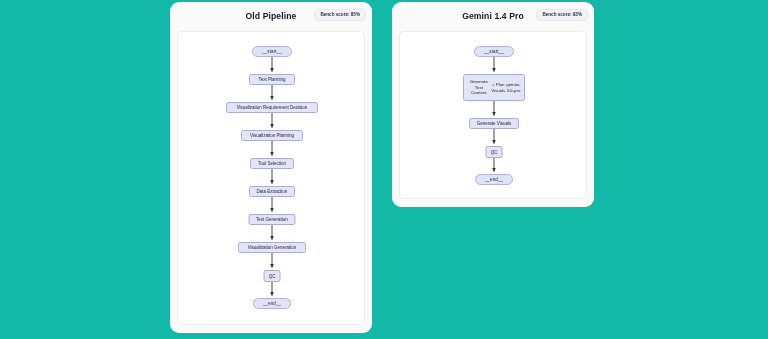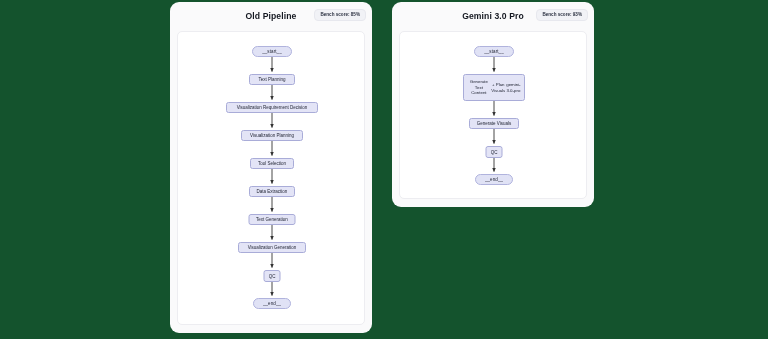--- a/index.html
+++ b/index.html
@@ -9,21 +9,21 @@
     width: 768px;
     height: 339px;
     overflow: hidden;
     font-family: "Liberation Sans", sans-serif;
   }
 
   #stage {
     position: relative;
     width: 768px;
     height: 339px;
-    background: #14532d;
+    background: #14b8a6;
   }
 
   
   .card {
     position: absolute;
     background: #fafafb;
     border-radius: 9px;
     box-sizing: border-box;
   }
 
@@ -187,21 +187,21 @@
           </div>
           <div class="node terminal" style="left: 94px; top: 266px; width: 38px; height: 11px;">
             <span>__end__</span>
           </div>
         </div>
     </div>
   </div>
 
   <div class="card" id="card-right">
     <div class="card-header">
-      <span class="card-title">Gemini 3.0 Pro</span>
+      <span class="card-title">Gemini 1.4 Pro</span>
       <span class="badge">Bench score: 93%</span>
     </div>
     <div class="canvas">
       <div class="graph" id="graph-1">
           <svg class="edges">
             <defs>
               <marker id="arrow-1" viewBox="0 0 10 10" refX="8" refY="5" markerWidth="5" markerHeight="5" orient="auto-start-reverse">
                 <path d="M 0 1 L 9 5 L 0 9 z" fill="#333333"></path>
               </marker>
             </defs>

